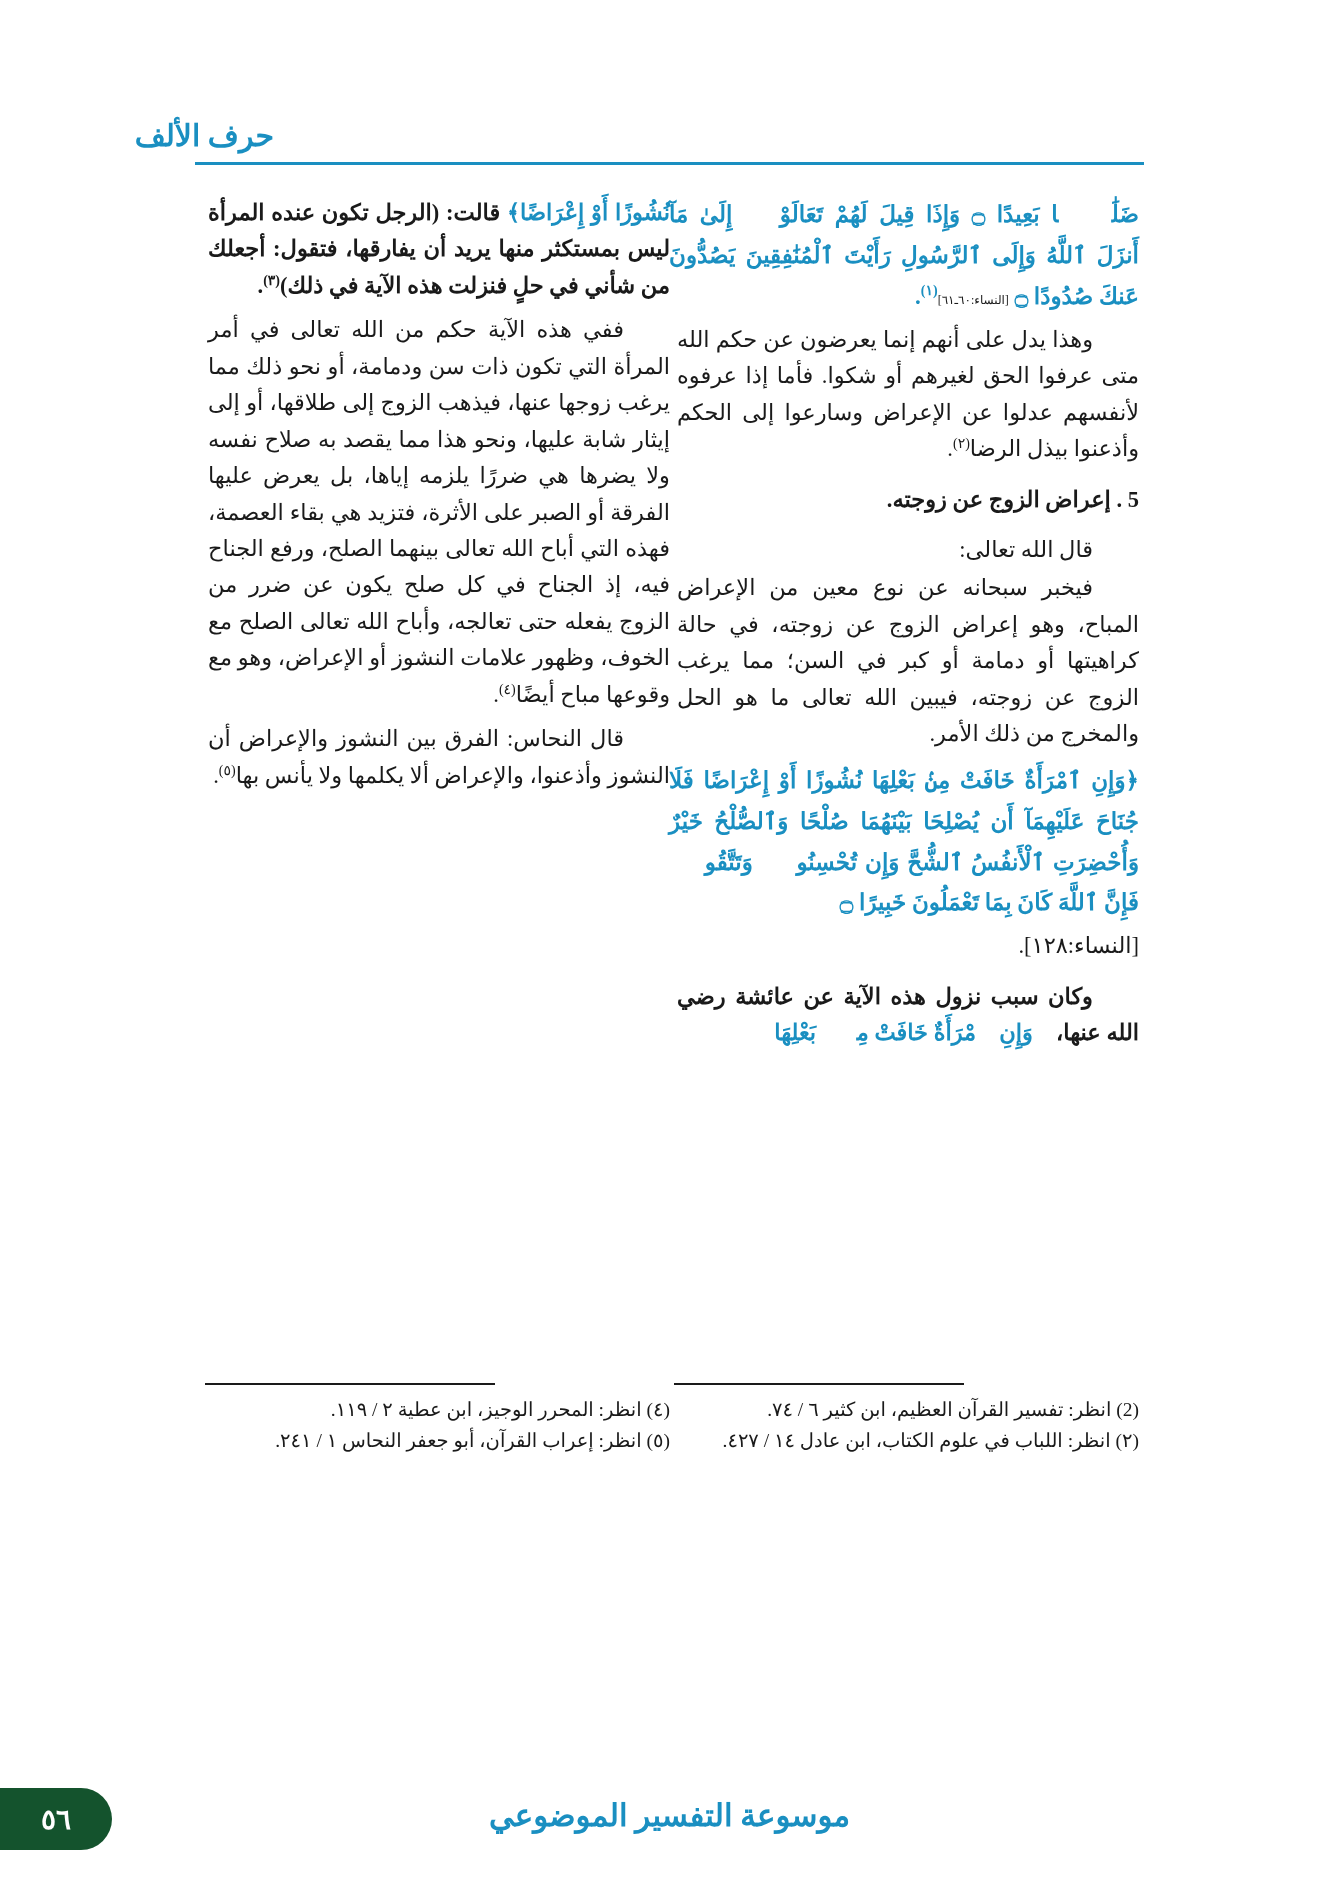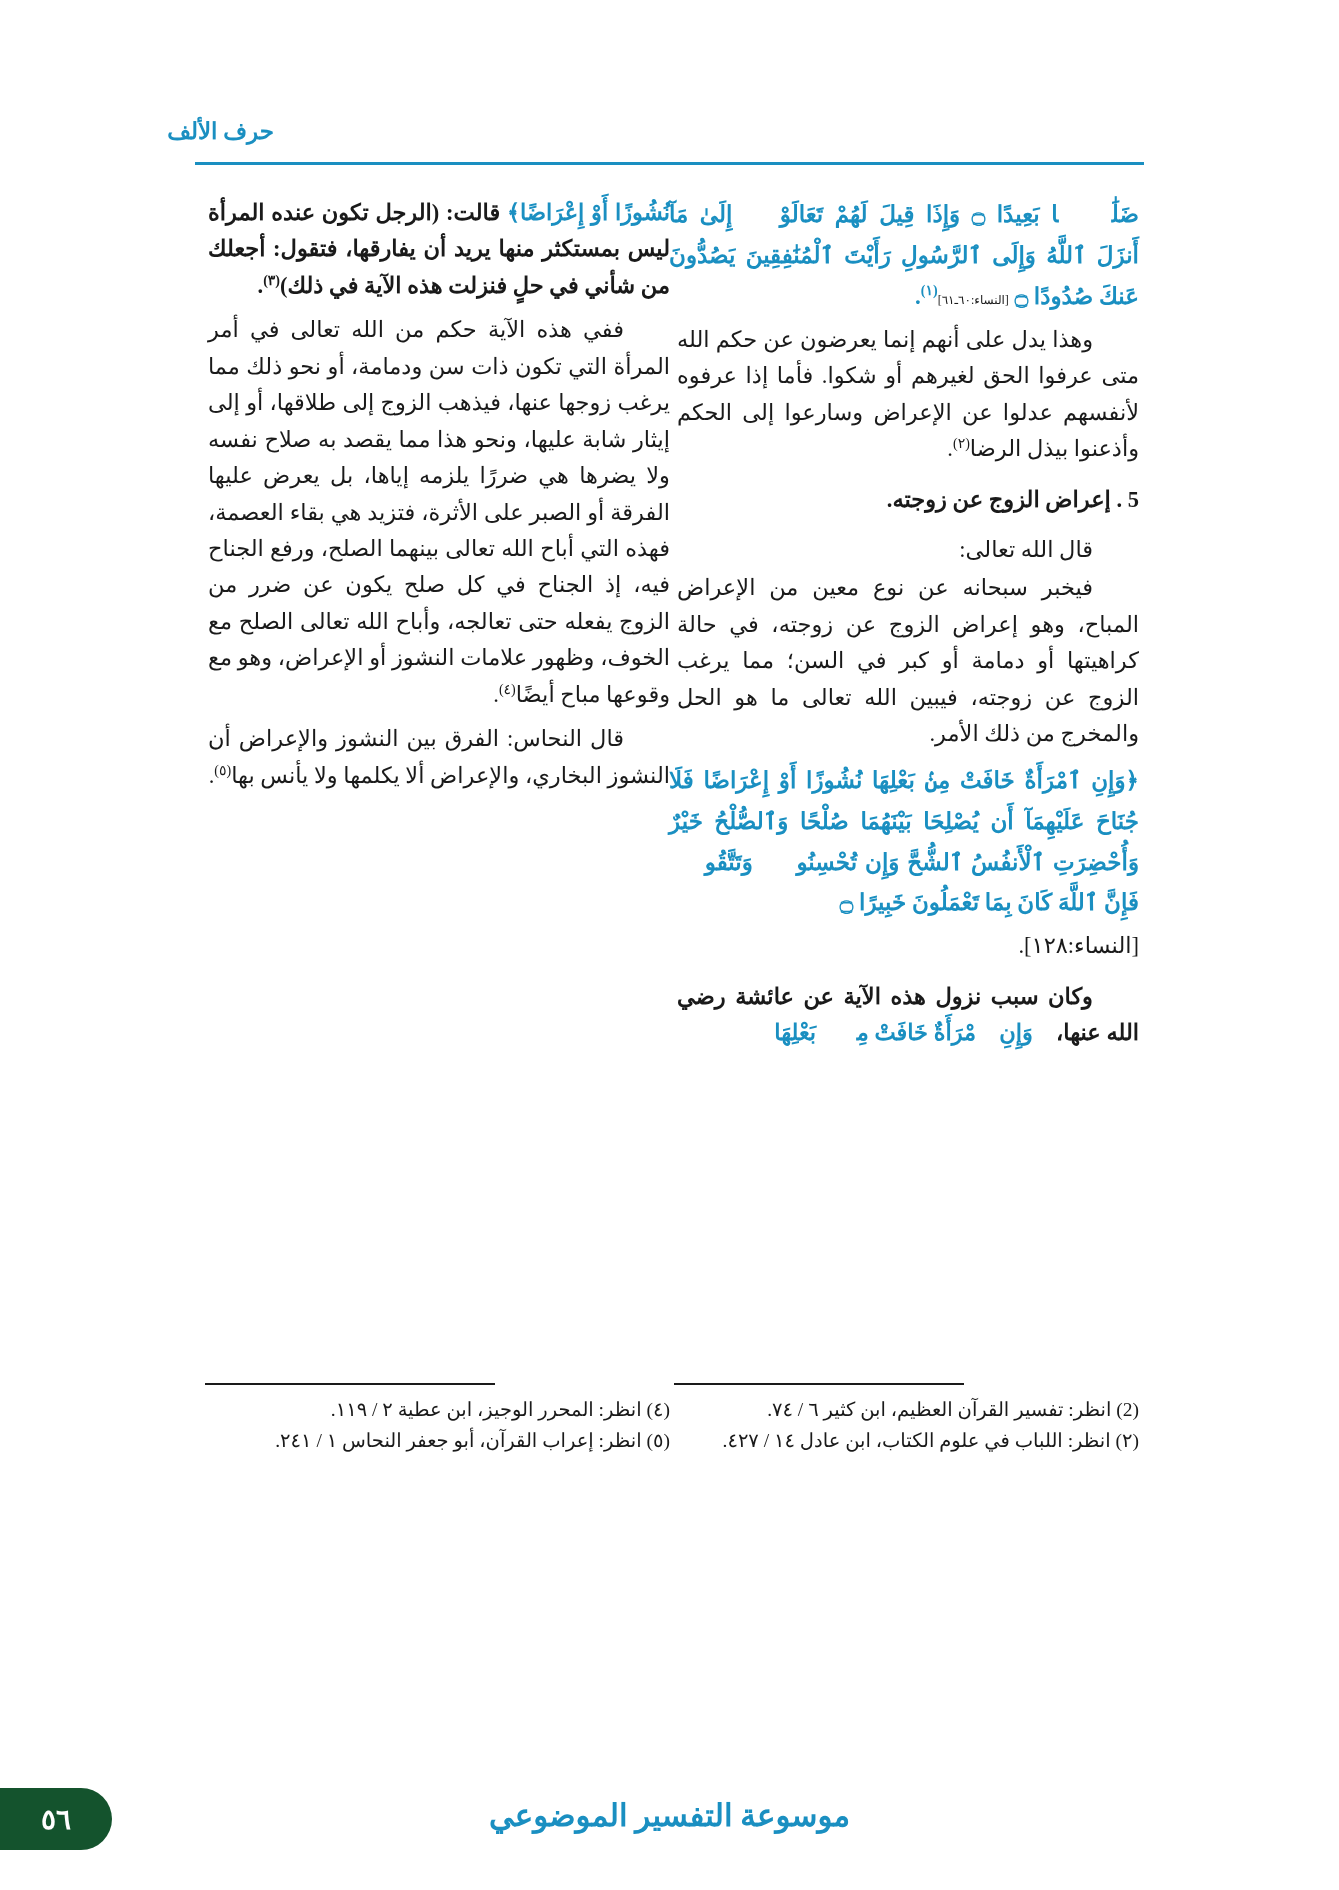--- a/index.html
+++ b/index.html
@@ -25,21 +25,21 @@
     position: absolute;
     top: 118px;
     right: 195px;
     left: 195px;
     height: 56px;
   }
   .header-title {
     position: absolute;
     right: 870px;
     top: 0;
-    font-size: 23px;
+    font-size: 30px;
     font-weight: bold;
     color: #1a8fc1;
     letter-spacing: 0;
     white-space: nowrap;
     direction: rtl;
   }
   .header-rule {
     position: absolute;
     left: 0;
     right: 0;
@@ -192,21 +192,21 @@
     <p class="body bold">
       <span class="quran">نُشُوزًا أَوْ إِعْرَاضًا﴾</span>
       <span>قالت: (الرجل تكون عنده المرأة ليس بمستكثر منها يريد أن يفارقها، فتقول: أجعلك من شأني في حلٍ فنزلت هذه الآية في ذلك)</span><sup class="fn">(٣)</sup>.
     </p>
 
     <p class="body indent">
       <span>ففي هذه الآية حكم من الله تعالى في أمر المرأة التي تكون ذات سن ودمامة، أو نحو ذلك مما يرغب زوجها عنها، فيذهب الزوج إلى طلاقها، أو إلى إيثار شابة عليها، ونحو هذا مما يقصد به صلاح نفسه ولا يضرها هي ضررًا يلزمه إياها، بل يعرض عليها الفرقة أو الصبر على الأثرة، فتزيد هي بقاء العصمة، فهذه التي أباح الله تعالى بينهما الصلح، ورفع الجناح فيه، إذ الجناح في كل صلح يكون عن ضرر من الزوج يفعله حتى تعالجه، وأباح الله تعالى الصلح مع الخوف، وظهور علامات النشوز أو الإعراض، وهو مع وقوعها مباح أيضًا</span><sup class="fn">(٤)</sup>.
     </p>
 
     <p class="body indent">
-      <span>قال النحاس: الفرق بين النشوز والإعراض أن النشوز البخاري، والإعراض ألا يكلمها ولا يأنس بها</span><sup class="fn">(٥)</sup>.
+      <span>قال النحاس: الفرق بين النشوز والإعراض أن النشوز وأذعنوا، والإعراض ألا يكلمها ولا يأنس بها</span><sup class="fn">(٥)</sup>.
     </p>
   </div>
 
   <div class="footnotes fn-right">
     <div class="fn-rule"></div>
     <div class="fn-item">(2) انظر: تفسير القرآن العظيم، ابن كثير ٦ / ٧٤.</div>
     <div class="fn-item">(٢) انظر: اللباب في علوم الكتاب، ابن عادل ١٤ / ٤٢٧.</div>
   </div>
 
   <div class="footnotes fn-left">

